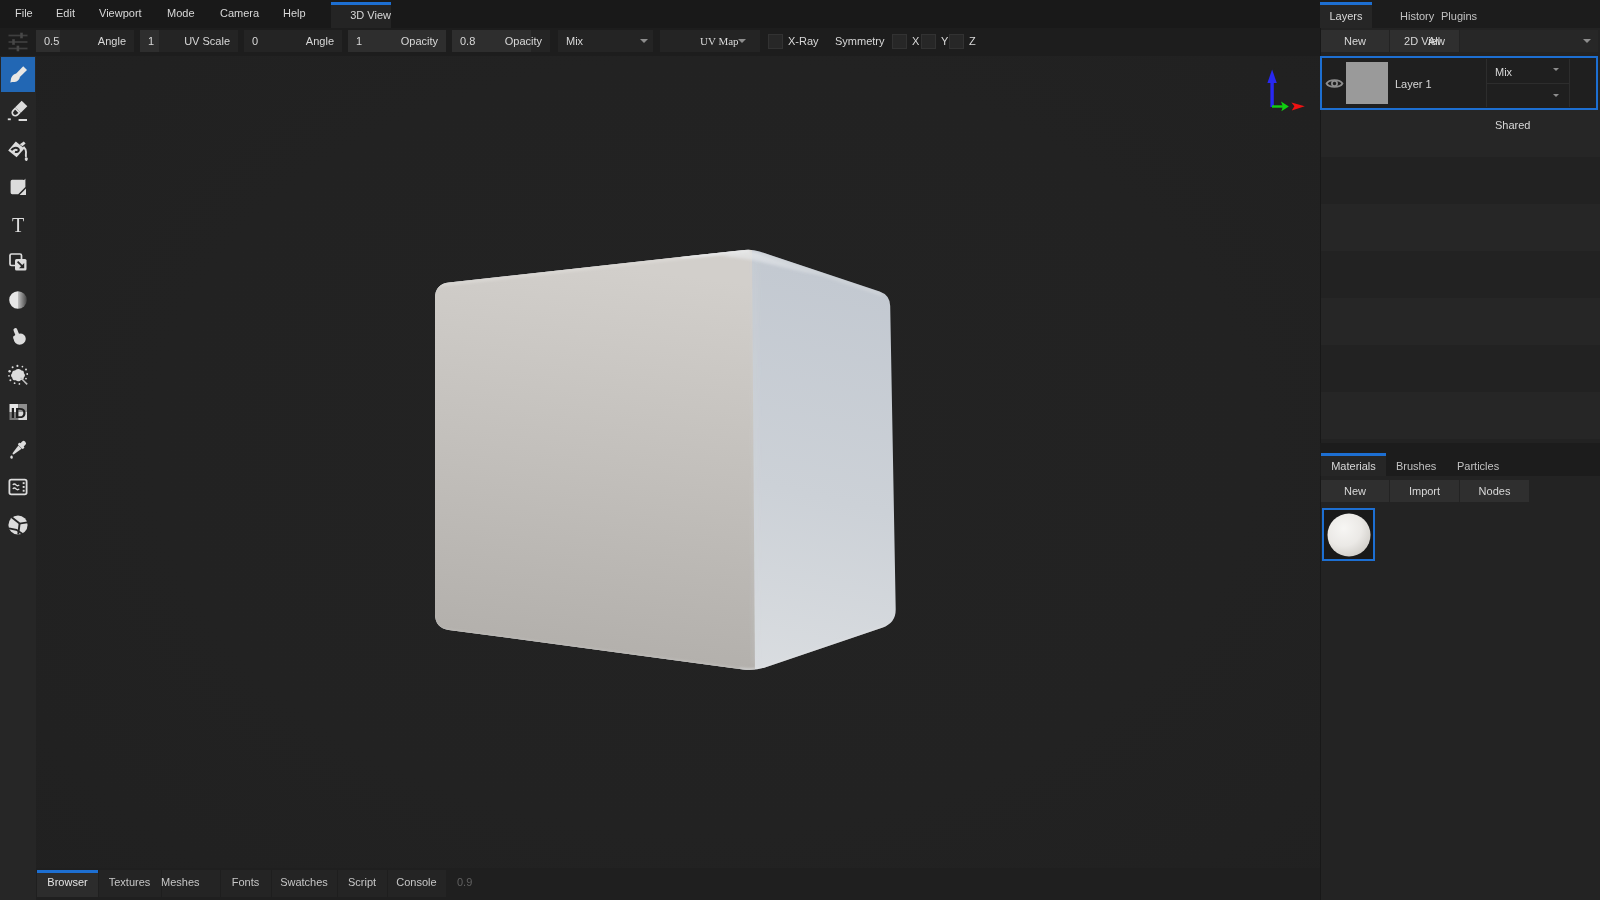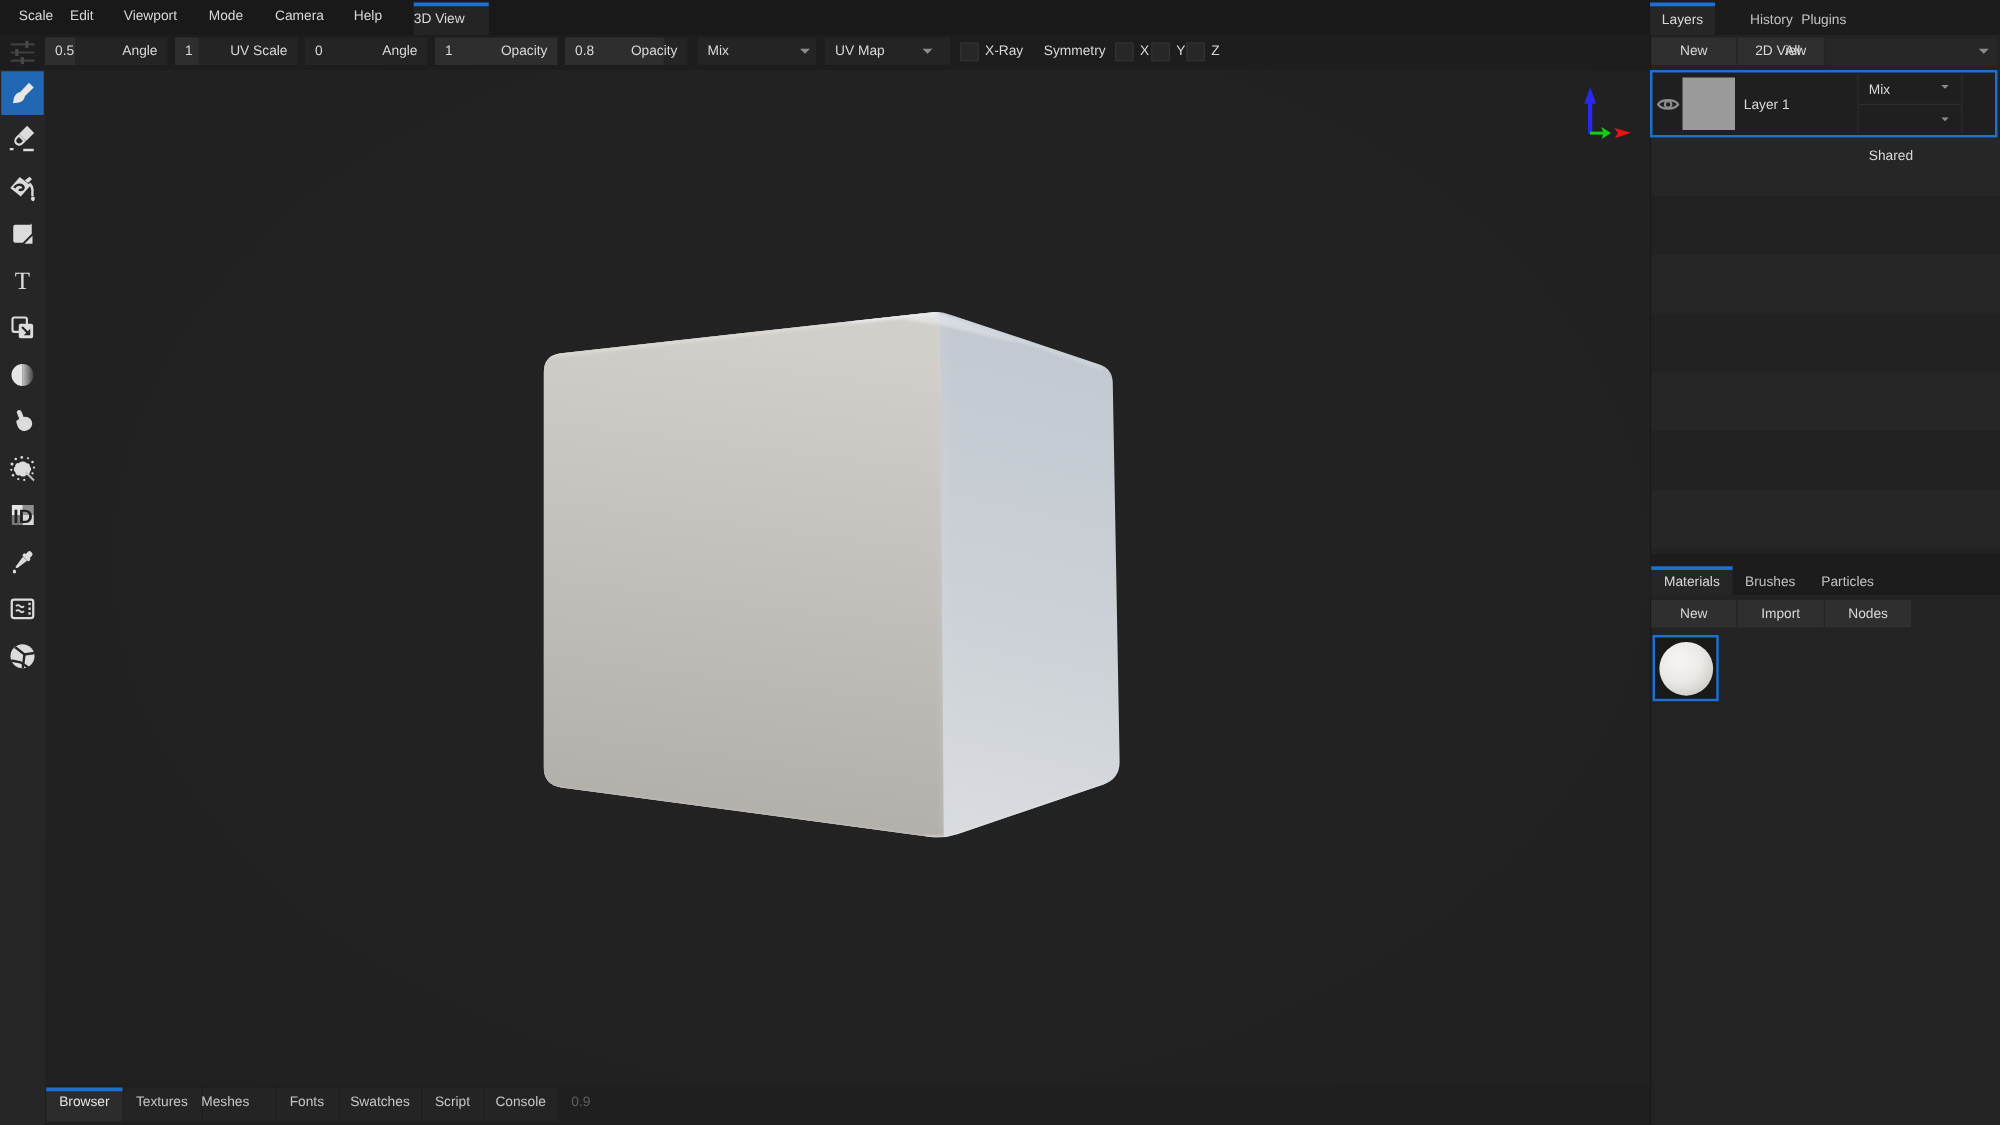--- a/index.html
+++ b/index.html
@@ -6,29 +6,29 @@
   html,body { width:1600px; height:900px; overflow:hidden; background:#212121; font-family:"Liberation Sans", sans-serif; }
   .abs { position:absolute; }
   #stage { position:relative; width:1600px; height:900px; }
   .txt { color:#d8d8d8; font-size:11px; line-height:11px; white-space:nowrap; }
 </style>
 </head>
 <body>
 <div id="stage">
 
   <div class="abs" id="menubar" style="left:0;top:0;width:1320px;height:28px;background:#191919;"></div>
-  <div class="abs txt" style="left:15px;top:8px;">Scale</div>
+  <div class="abs txt" style="left:15px;top:8px;">File</div>
   <div class="abs txt" style="left:56px;top:8px;">Edit</div>
   <div class="abs txt" style="left:99px;top:8px;">Viewport</div>
   <div class="abs txt" style="left:167px;top:8px;">Mode</div>
   <div class="abs txt" style="left:220px;top:8px;">Camera</div>
   <div class="abs txt" style="left:283px;top:8px;">Help</div>
   <div class="abs" style="left:331px;top:2px;width:60px;height:26px;background:#242424;"></div>
   <div class="abs" style="left:331px;top:2px;width:60px;height:3px;background:#1d6fd2;"></div>
-  <div class="abs txt" style="left:331px;top:10px;width:60px;text-align:left;">3D View</div>
+  <div class="abs txt" style="left:331px;top:10px;width:60px;text-align:right;">3D View</div>
 
   <div class="abs" id="toolbar" style="left:0;top:28px;width:1320px;height:28px;background:#1d1d1d;"></div>
   <svg class="abs" style="left:6px;top:31px;" width="24" height="22" viewBox="0 0 24 22">
     <g stroke="#3f3f3f" stroke-width="1.7">
       <line x1="2.5" y1="4.5" x2="21.5" y2="4.5"></line>
         <line x1="2.5" y1="11" x2="21.5" y2="11"></line>
         <line x1="2.5" y1="17.5" x2="21.5" y2="17.5"></line>
     </g>
     <g fill="#484848">
       <rect x="14.2" y="1.7" width="2.6" height="5.6"></rect>
@@ -66,21 +66,21 @@
     </div>
   <div class="abs txt" style="left:460px;top:36px;">0.8</div>
   <div class="abs txt" style="left:550px;top:36px;width:0;">
       <span style="position:absolute;right:8px;">Opacity</span>
     </div>
 
   <div class="abs" style="left:558px;top:30px;width:95px;height:22px;background:#242424;"></div>
   <div class="abs txt" style="left:566px;top:36px;">Mix</div>
   <div class="abs" style="left:640px;top:39px;width:0;height:0;border-left:4px solid transparent;border-right:4px solid transparent;border-top:4px solid #8d8d8d;"></div>
   <div class="abs" style="left:660px;top:30px;width:100px;height:22px;background:#242424;"></div>
-  <div class="abs txt" style="left:668px;top:36px;">UV Map</div>
+  <div class="abs txt" style="left:700px;top:36px;font-family:Liberation Serif, serif;">UV Map</div>
   <div class="abs" style="left:738px;top:39px;width:0;height:0;border-left:4px solid transparent;border-right:4px solid transparent;border-top:4px solid #8d8d8d;"></div>
 
   <div class="abs" style="left:768px;top:33.5px;width:15px;height:15px;background:#272727;border:1px solid #323232;"></div>
   <div class="abs txt" style="left:788px;top:36px;">X-Ray</div>
   <div class="abs txt" style="left:835px;top:36px;">Symmetry</div>
   <div class="abs" style="left:892px;top:33.5px;width:15px;height:15px;background:#272727;border:1px solid #323232;"></div>
   <div class="abs txt" style="left:912px;top:36px;">X</div>
   <div class="abs" style="left:921px;top:33.5px;width:15px;height:15px;background:#272727;border:1px solid #323232;"></div>
   <div class="abs txt" style="left:941px;top:36px;">Y</div>
   <div class="abs" style="left:949px;top:33.5px;width:15px;height:15px;background:#272727;border:1px solid #323232;"></div>

